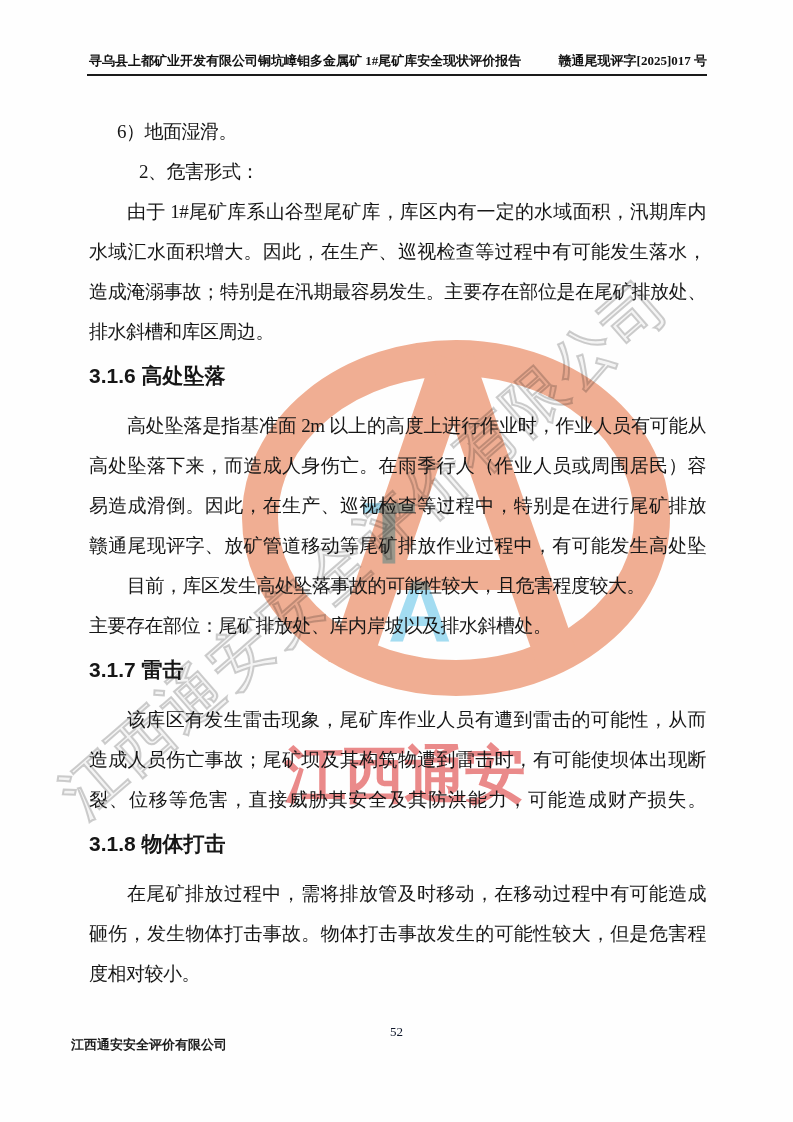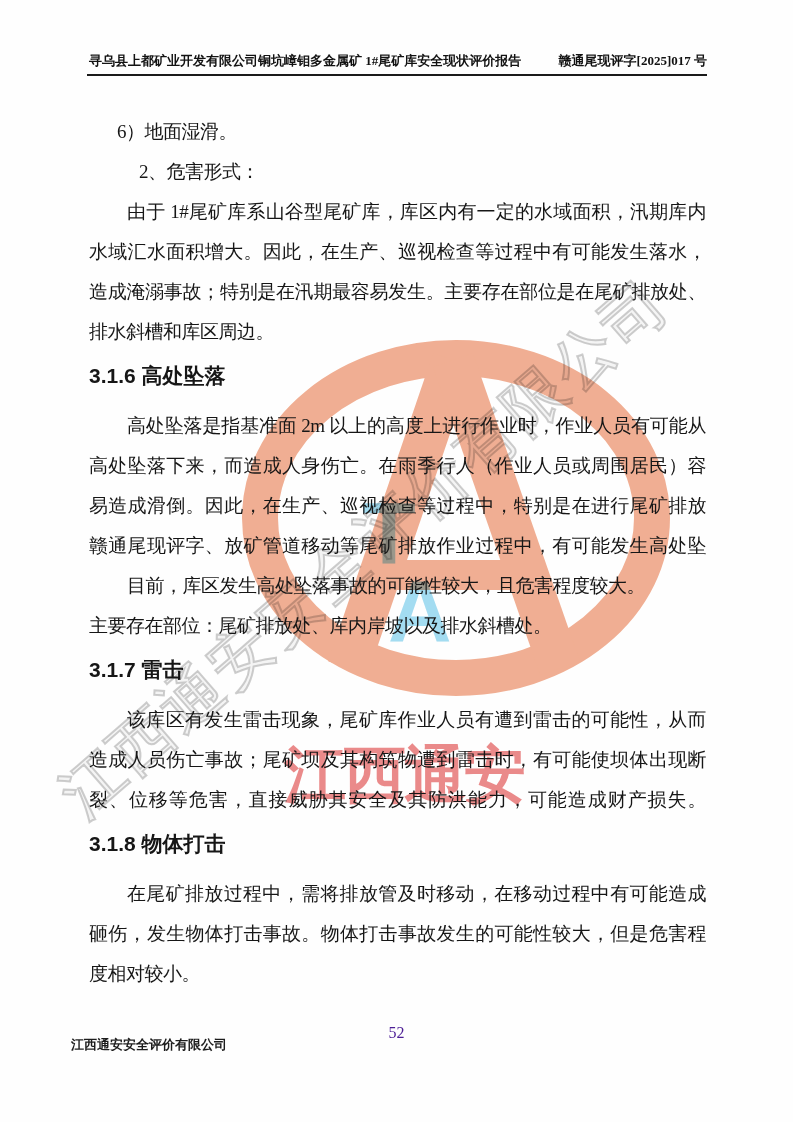--- a/index.html
+++ b/index.html
@@ -31,21 +31,21 @@
            color:rgba(200,200,200,0.18);-webkit-text-stroke:2px rgba(165,165,165,0.55);}
   #wm-logo{left:238px;top:330px;width:440px;height:380px;opacity:0.82;}
   #wm-ta{left:362px;top:494px;font-family:"Liberation Sans","DejaVu Sans",sans-serif;
          font-weight:bold;font-size:88px;line-height:78px;color:rgba(139,211,238,0.78);}
   #wm-ta .ta-a{margin-left:26px;}
   #wm-red{left:284px;top:738px;font-family:"Liberation Sans","DejaVu Sans",sans-serif;
           font-weight:bold;font-size:62px;line-height:74px;letter-spacing:-2px;
           color:rgba(222,62,62,0.60);white-space:nowrap;}
 
   
-  #pg-num{position:absolute;left:0;top:1024px;width:793px;text-align:center;font-size:16px;color:#4c1d95;}
+  #pg-num{position:absolute;left:0;top:1024px;width:793px;text-align:center;font-size:13px;color:#0f172a;}
   #ftr-co{position:absolute;left:71px;top:1036px;font-family:"Liberation Sans","DejaVu Sans",sans-serif;
           font-weight:bold;font-size:13px;color:#1c1c1c;}
 </style>
 </head>
 <body>
 
 <div id="page">
 
   <div class="wm" id="wm-diag">江西通安安全评价有限公司</div>
 

